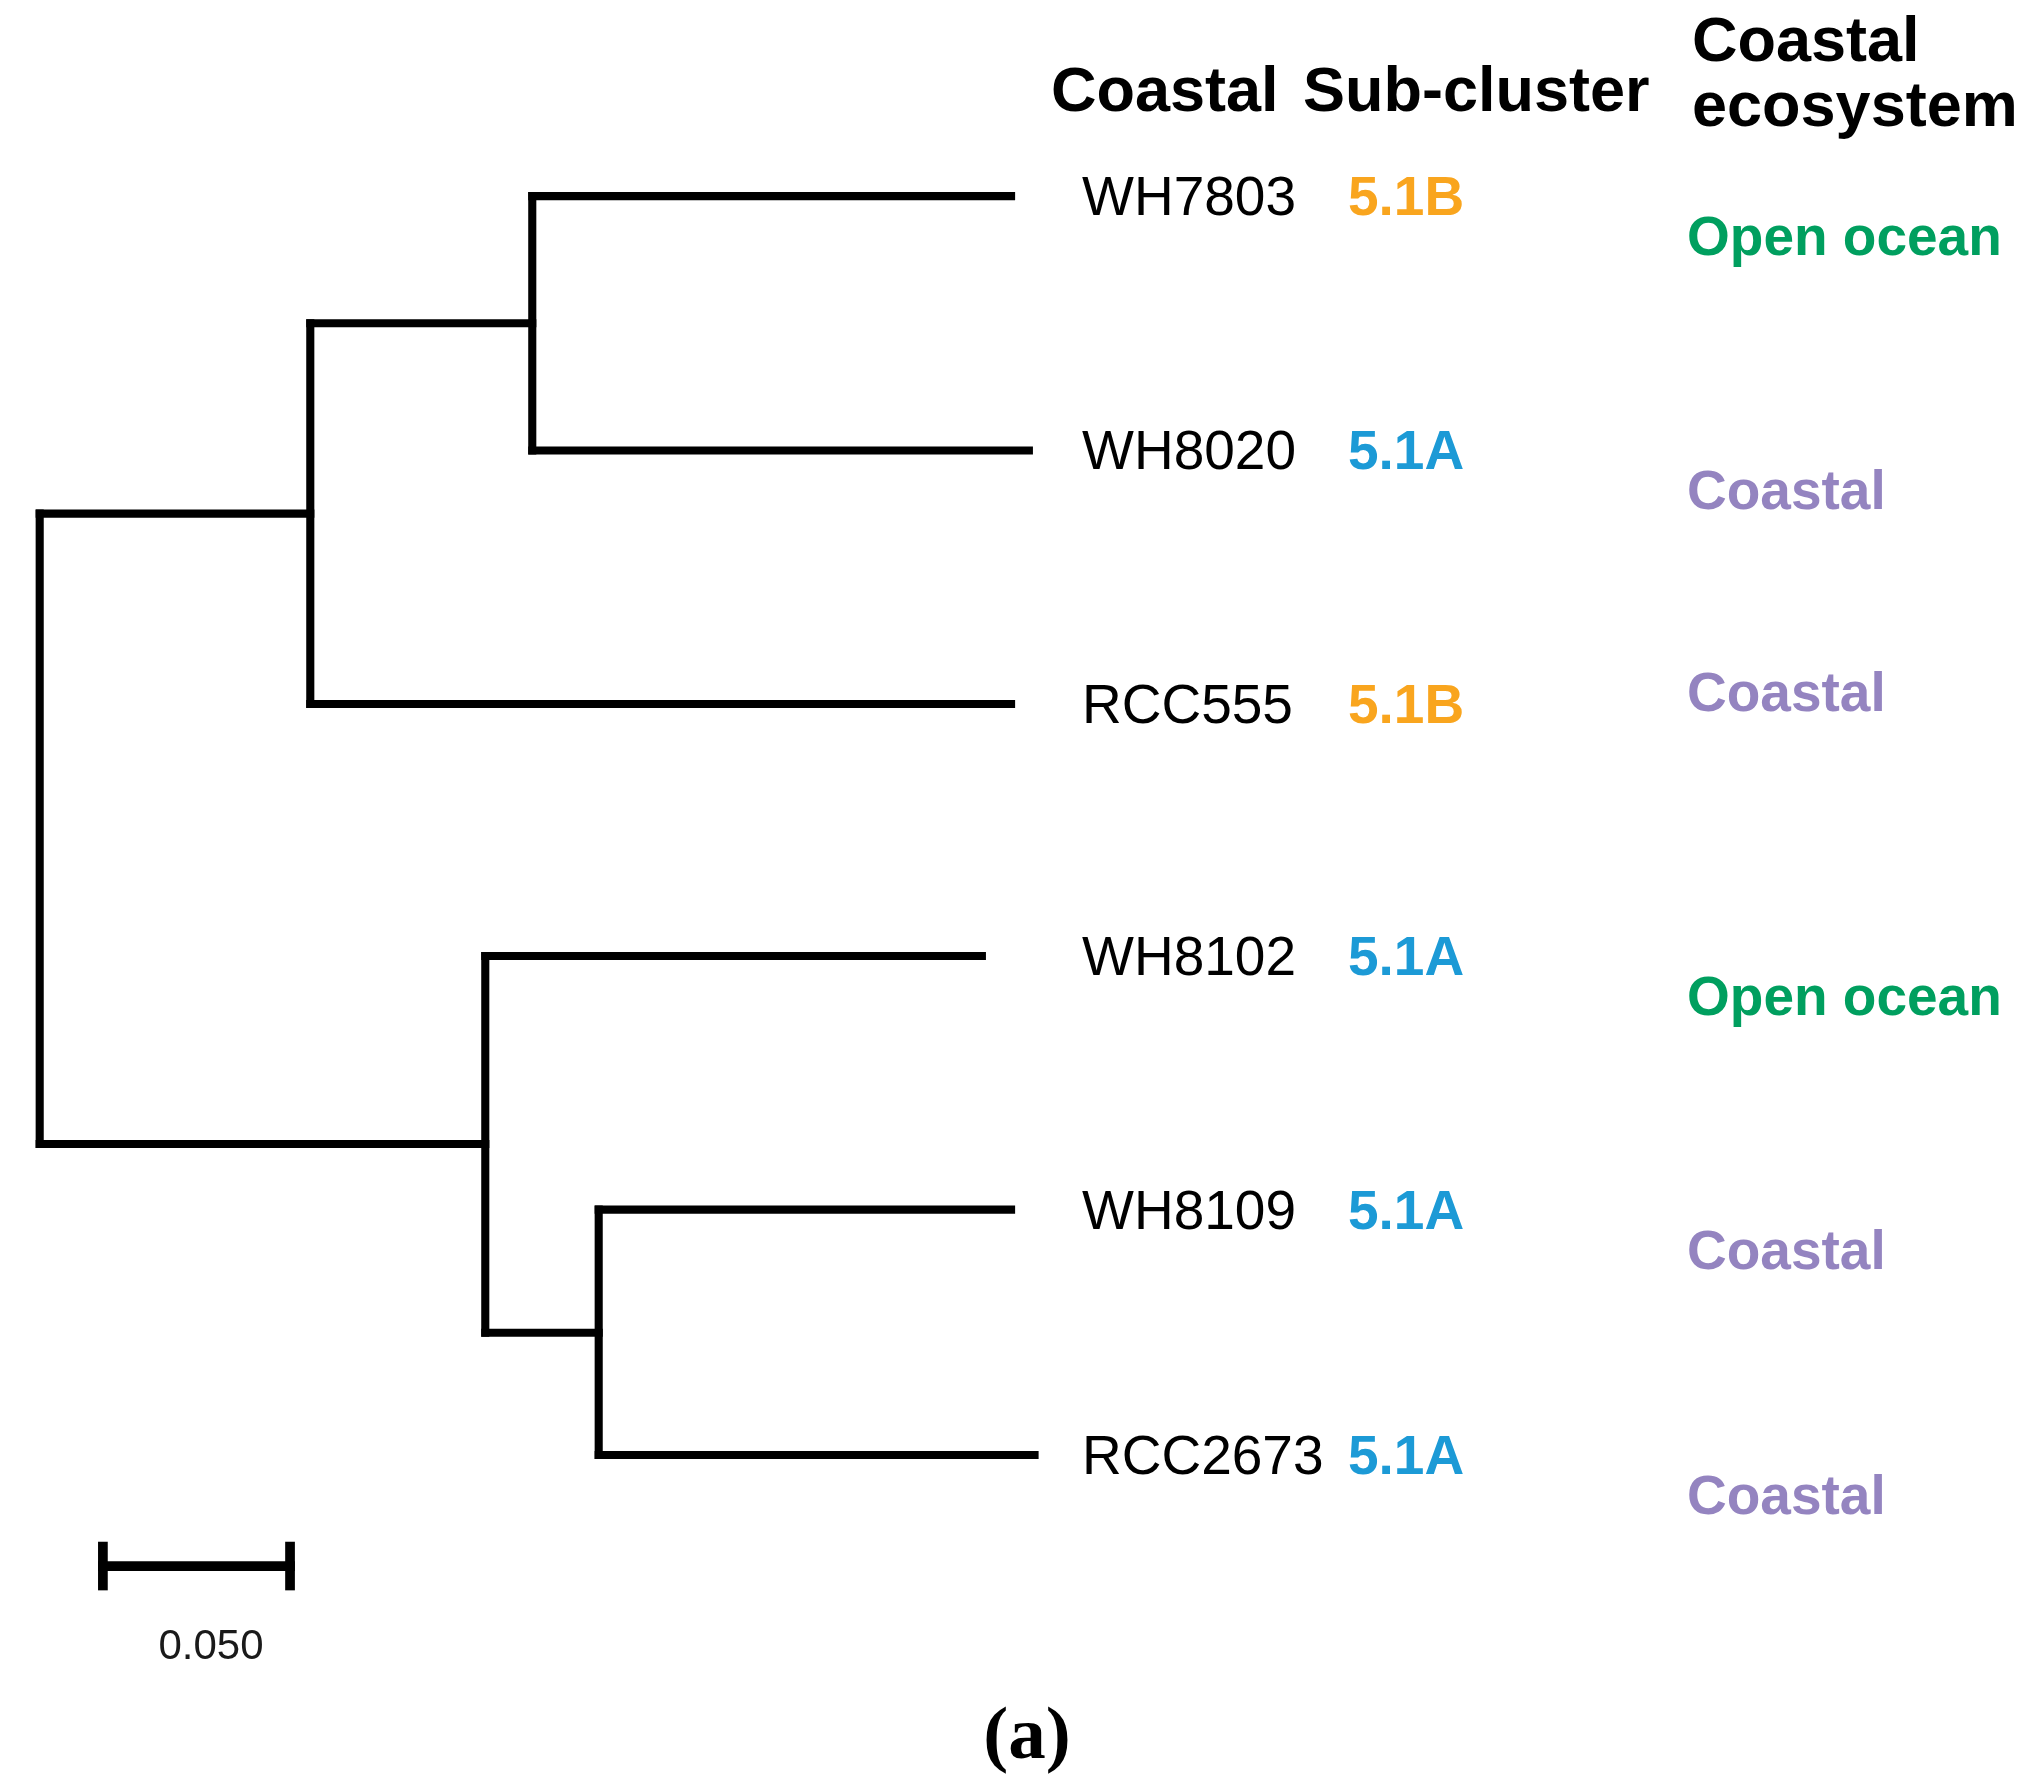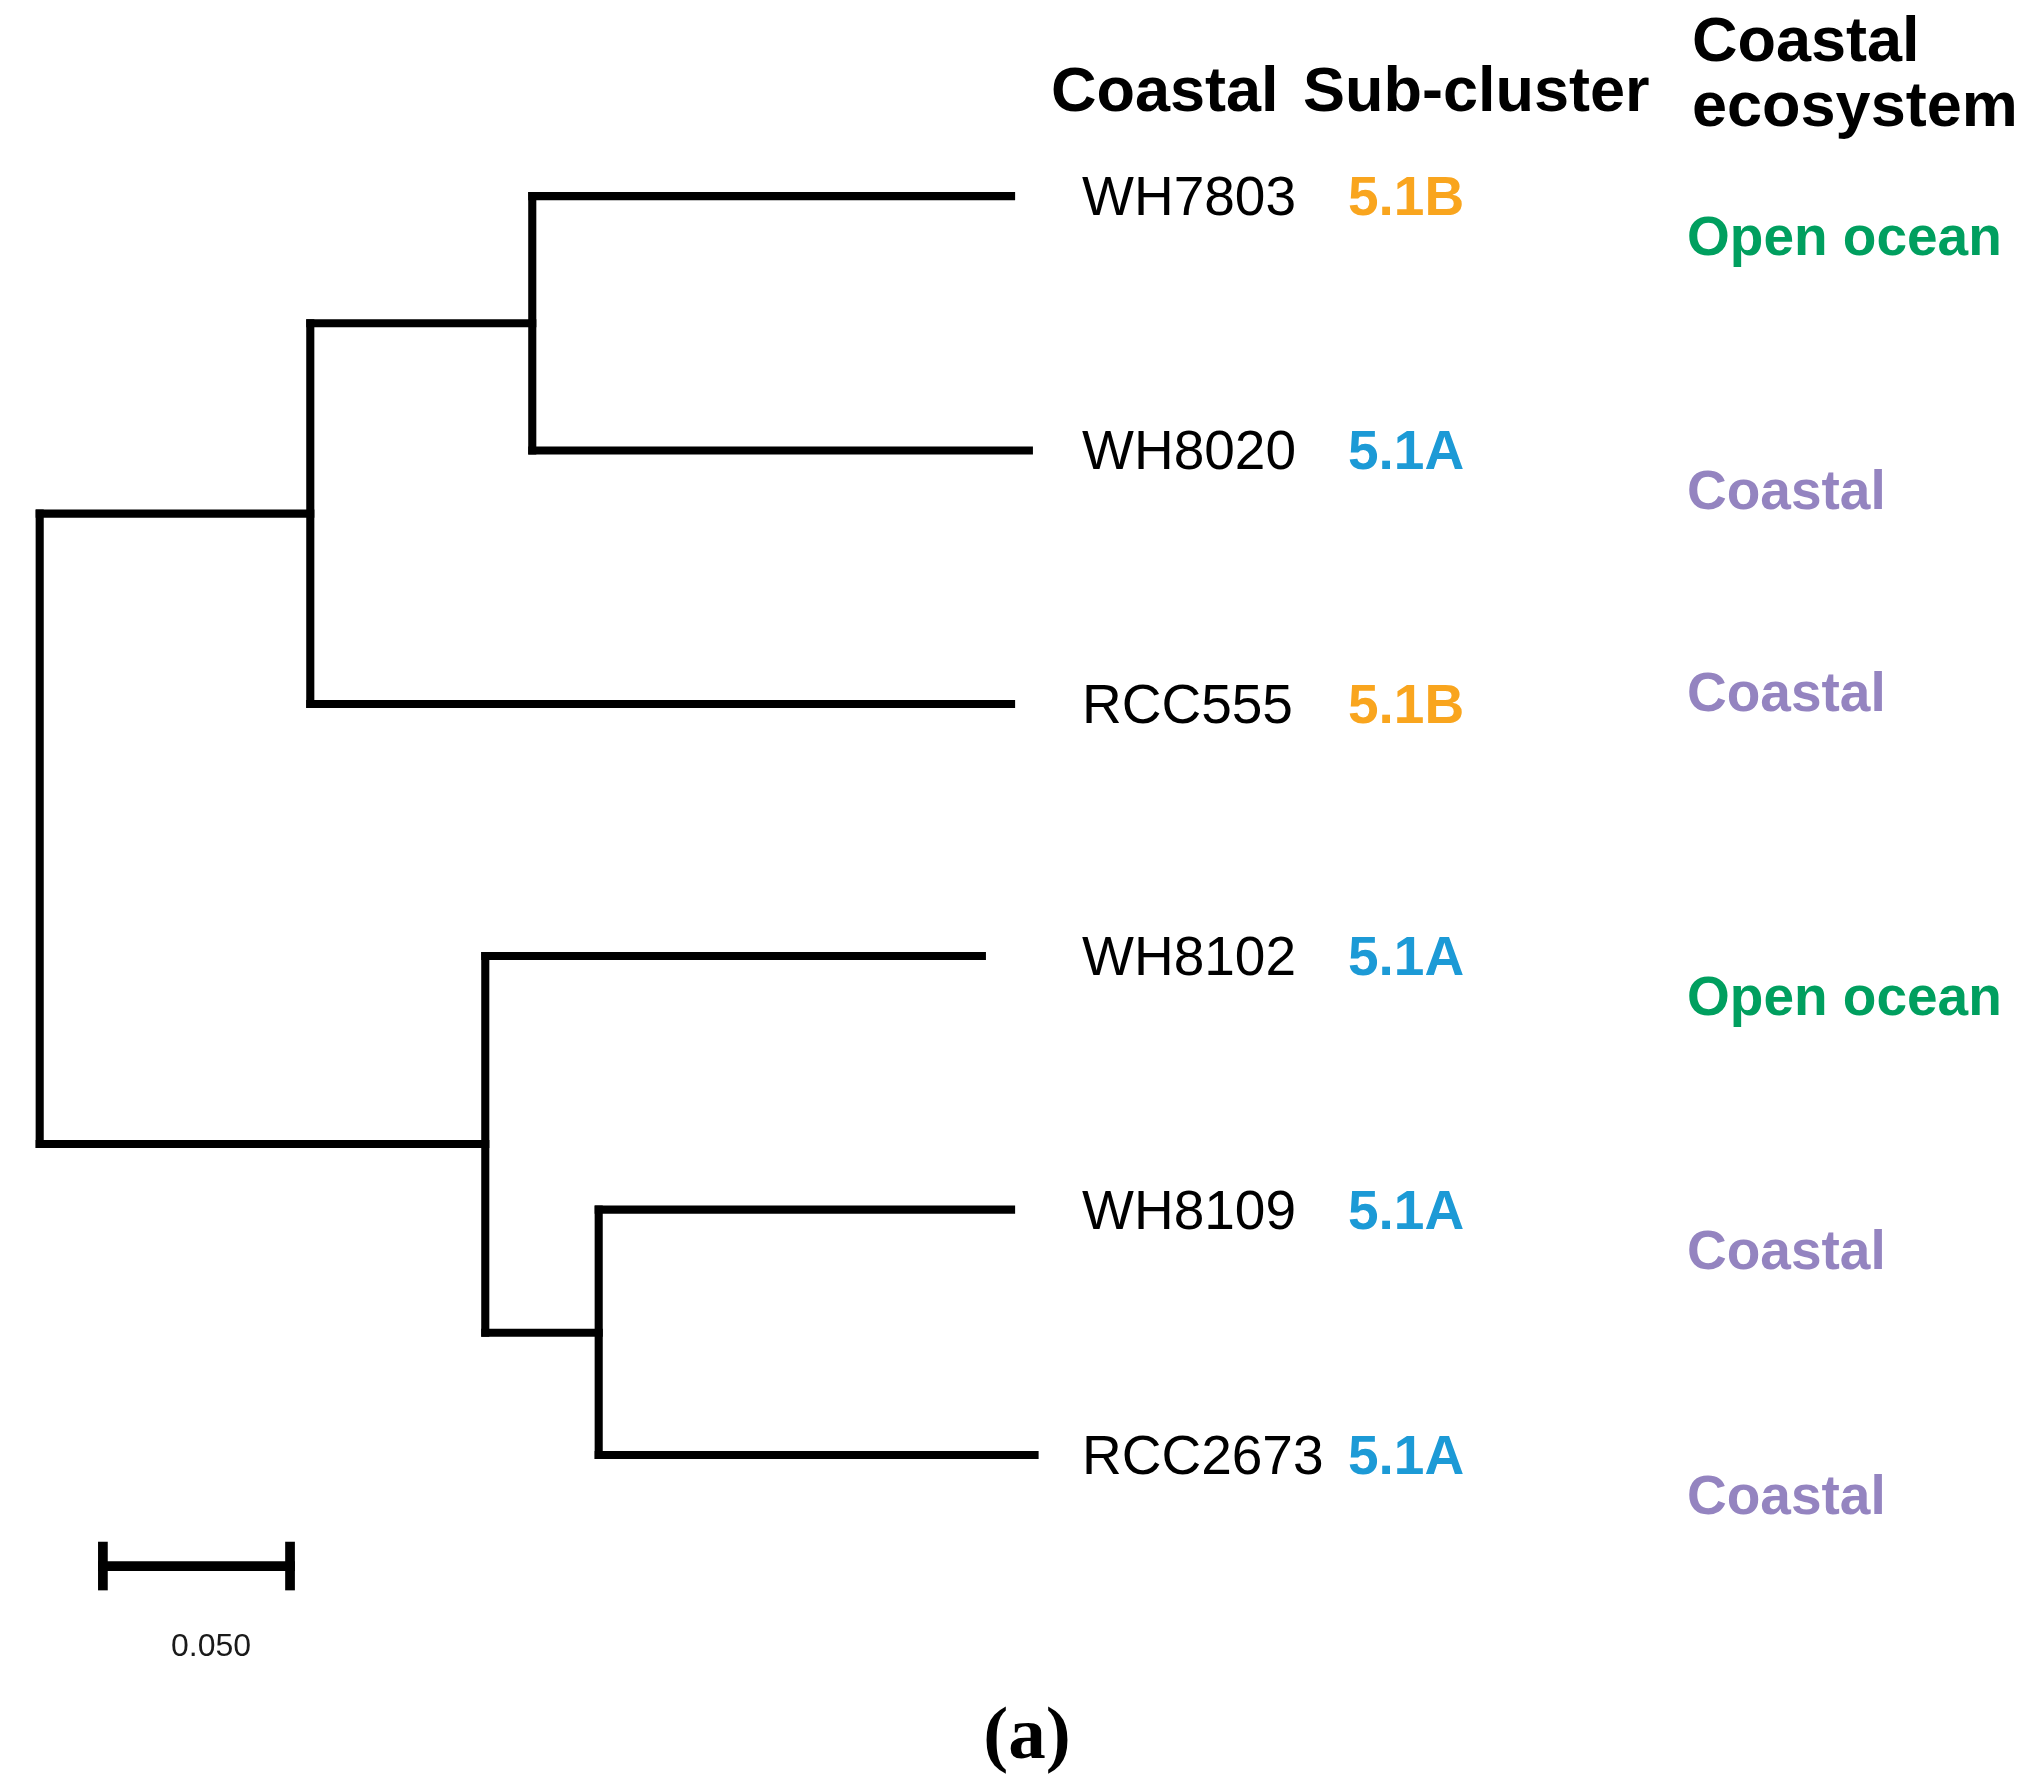--- a/index.html
+++ b/index.html
@@ -28,21 +28,21 @@
   .sub-cell    { left: 1348px; font-weight: bold; }
   .eco-cell    { left: 1687px; font-weight: bold; margin-top: 40px; }
   .r1 { top: 196px; }
   .r2 { top: 450px; }
   .r3 { top: 704px; }
   .r4 { top: 956px; }
   .r5 { top: 1210px; }
   .r6 { top: 1455px; }
   .eco-multiline { top: 625px; line-height: 55px; }
   .scale-label {
-    font-size: 32px;
+    font-size: 42px;
     color: #1a1a1a;
     left: 211px; top: 1645px;
     transform: translate(-50%, -50%);
   }
   .caption {
     font-family: "Liberation Serif", serif;
     font-weight: bold;
     font-size: 75px;
     color: #000000;
     left: 1027px; top: 1733px;

